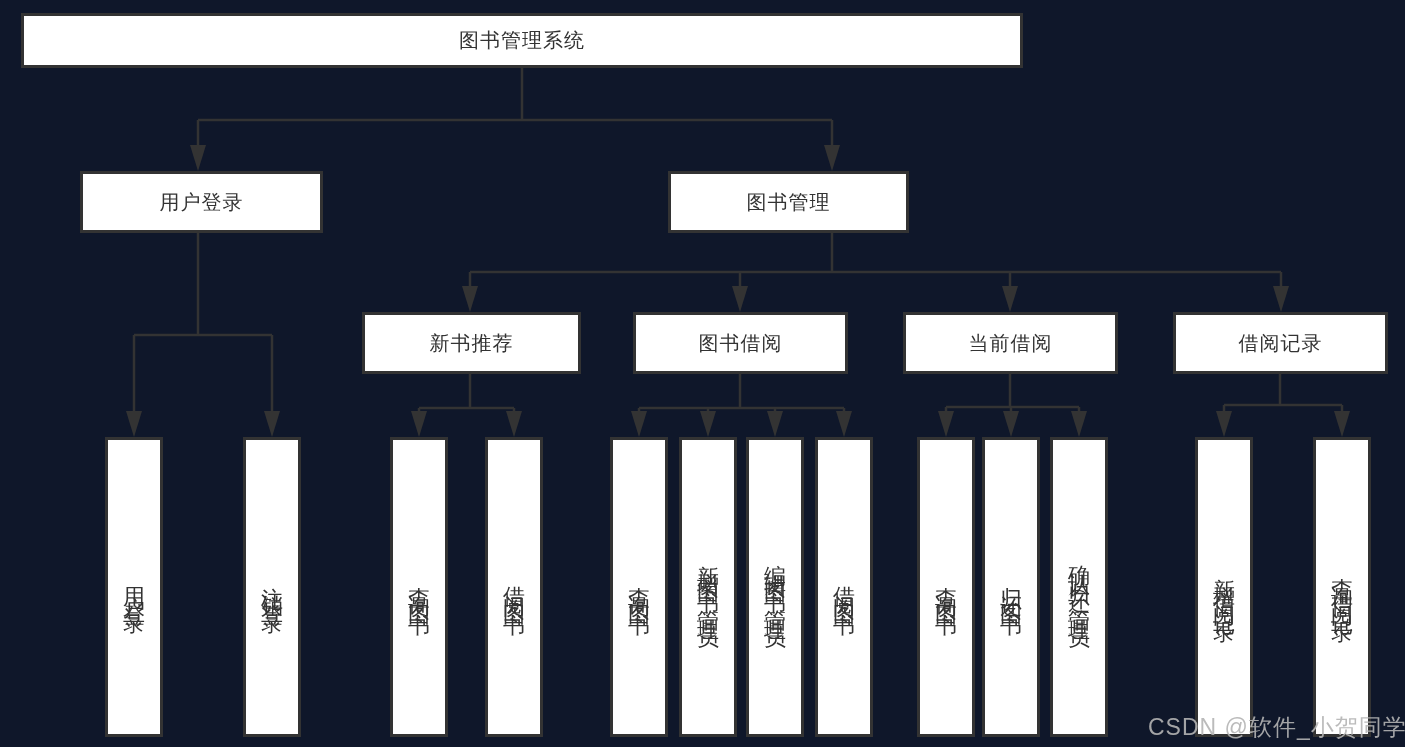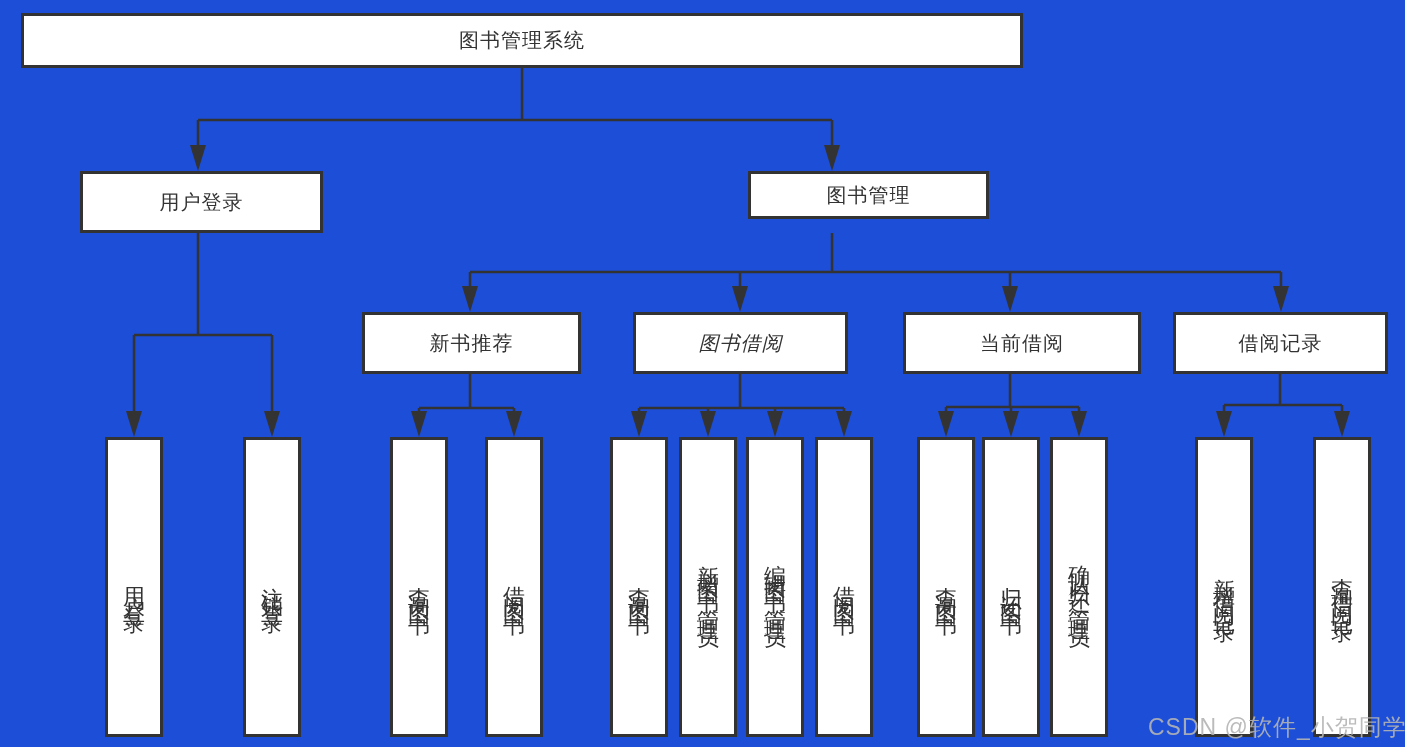--- a/index.html
+++ b/index.html
@@ -1,17 +1,17 @@
 <!DOCTYPE html>
 <html><head>
 <meta charset="utf-8">
 <style>
   html,body{margin:0;padding:0;background:#ffffff;}
   body{font-family:"Liberation Sans",sans-serif;color:#333333;}
-  #canvas{position:relative;width:1405px;height:747px;background:#1d4ed8;overflow:hidden;}
+  #canvas{position:relative;width:1405px;height:747px;background:#0f172a;overflow:hidden;}
   #wires{position:absolute;left:0;top:0;width:1405px;height:747px;z-index:0;}
   .hnode{
     position:absolute;box-sizing:border-box;z-index:1;
     border:3px solid #333333;background:#ffffff;
     display:flex;align-items:center;justify-content:center;
     font-size:20px;letter-spacing:1px;color:#333333;white-space:nowrap;
   }
   .leaf{
     position:absolute;box-sizing:border-box;z-index:1;
     width:58px;height:300px;top:437px;
@@ -93,25 +93,25 @@
       <polygon points="1003,411 1019,411 1011,437"></polygon>
       <polygon points="1071,411 1087,411 1079,437"></polygon>
       <polygon points="1216,411 1232,411 1224,437"></polygon>
       <polygon points="1334,411 1350,411 1342,437"></polygon>
     </g>
   </svg>
 
   <div class="hnode" style="left:21px;top:13px;width:1002px;height:55px;">图书管理系统</div>
 
   <div class="hnode" style="left:80px;top:171px;width:243px;height:62px;">用户登录</div>
-  <div class="hnode" style="left:748px;top:171px;width:241px;height:48px;">图书管理</div>
+  <div class="hnode" style="left:668px;top:171px;width:241px;height:62px;">图书管理</div>
 
   <div class="hnode" style="left:362px;top:312px;width:219px;height:62px;">新书推荐</div>
-  <div class="hnode" style="left:633px;top:312px;width:215px;height:62px;font-style:italic;">图书借阅</div>
-  <div class="hnode" style="left:903px;top:312px;width:238px;height:62px;">当前借阅</div>
+  <div class="hnode" style="left:633px;top:312px;width:215px;height:62px;">图书借阅</div>
+  <div class="hnode" style="left:903px;top:312px;width:215px;height:62px;">当前借阅</div>
   <div class="hnode" style="left:1173px;top:312px;width:215px;height:62px;">借阅记录</div>
 
   <div class="leaf" style="left:105px;">用户登录</div>
   <div class="leaf" style="left:243px;">注销登录</div>
 
   <div class="leaf" style="left:390px;">查询图书</div>
   <div class="leaf" style="left:485px;">借阅图书</div>
 
   <div class="leaf" style="left:610px;">查询图书</div>
   <div class="leaf" style="left:679px;">新增图书（管理员）</div>

